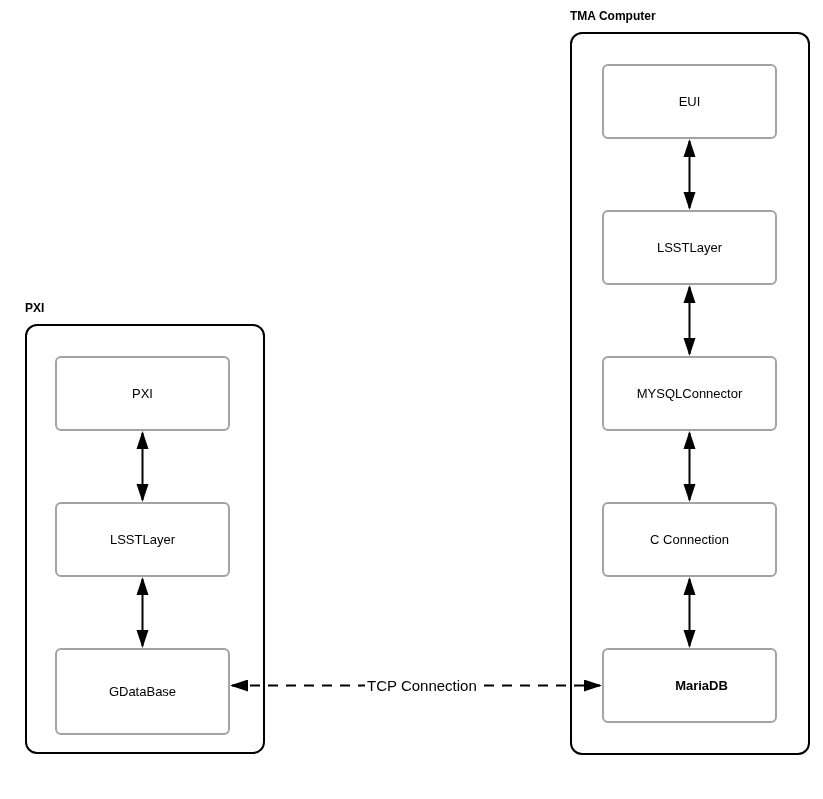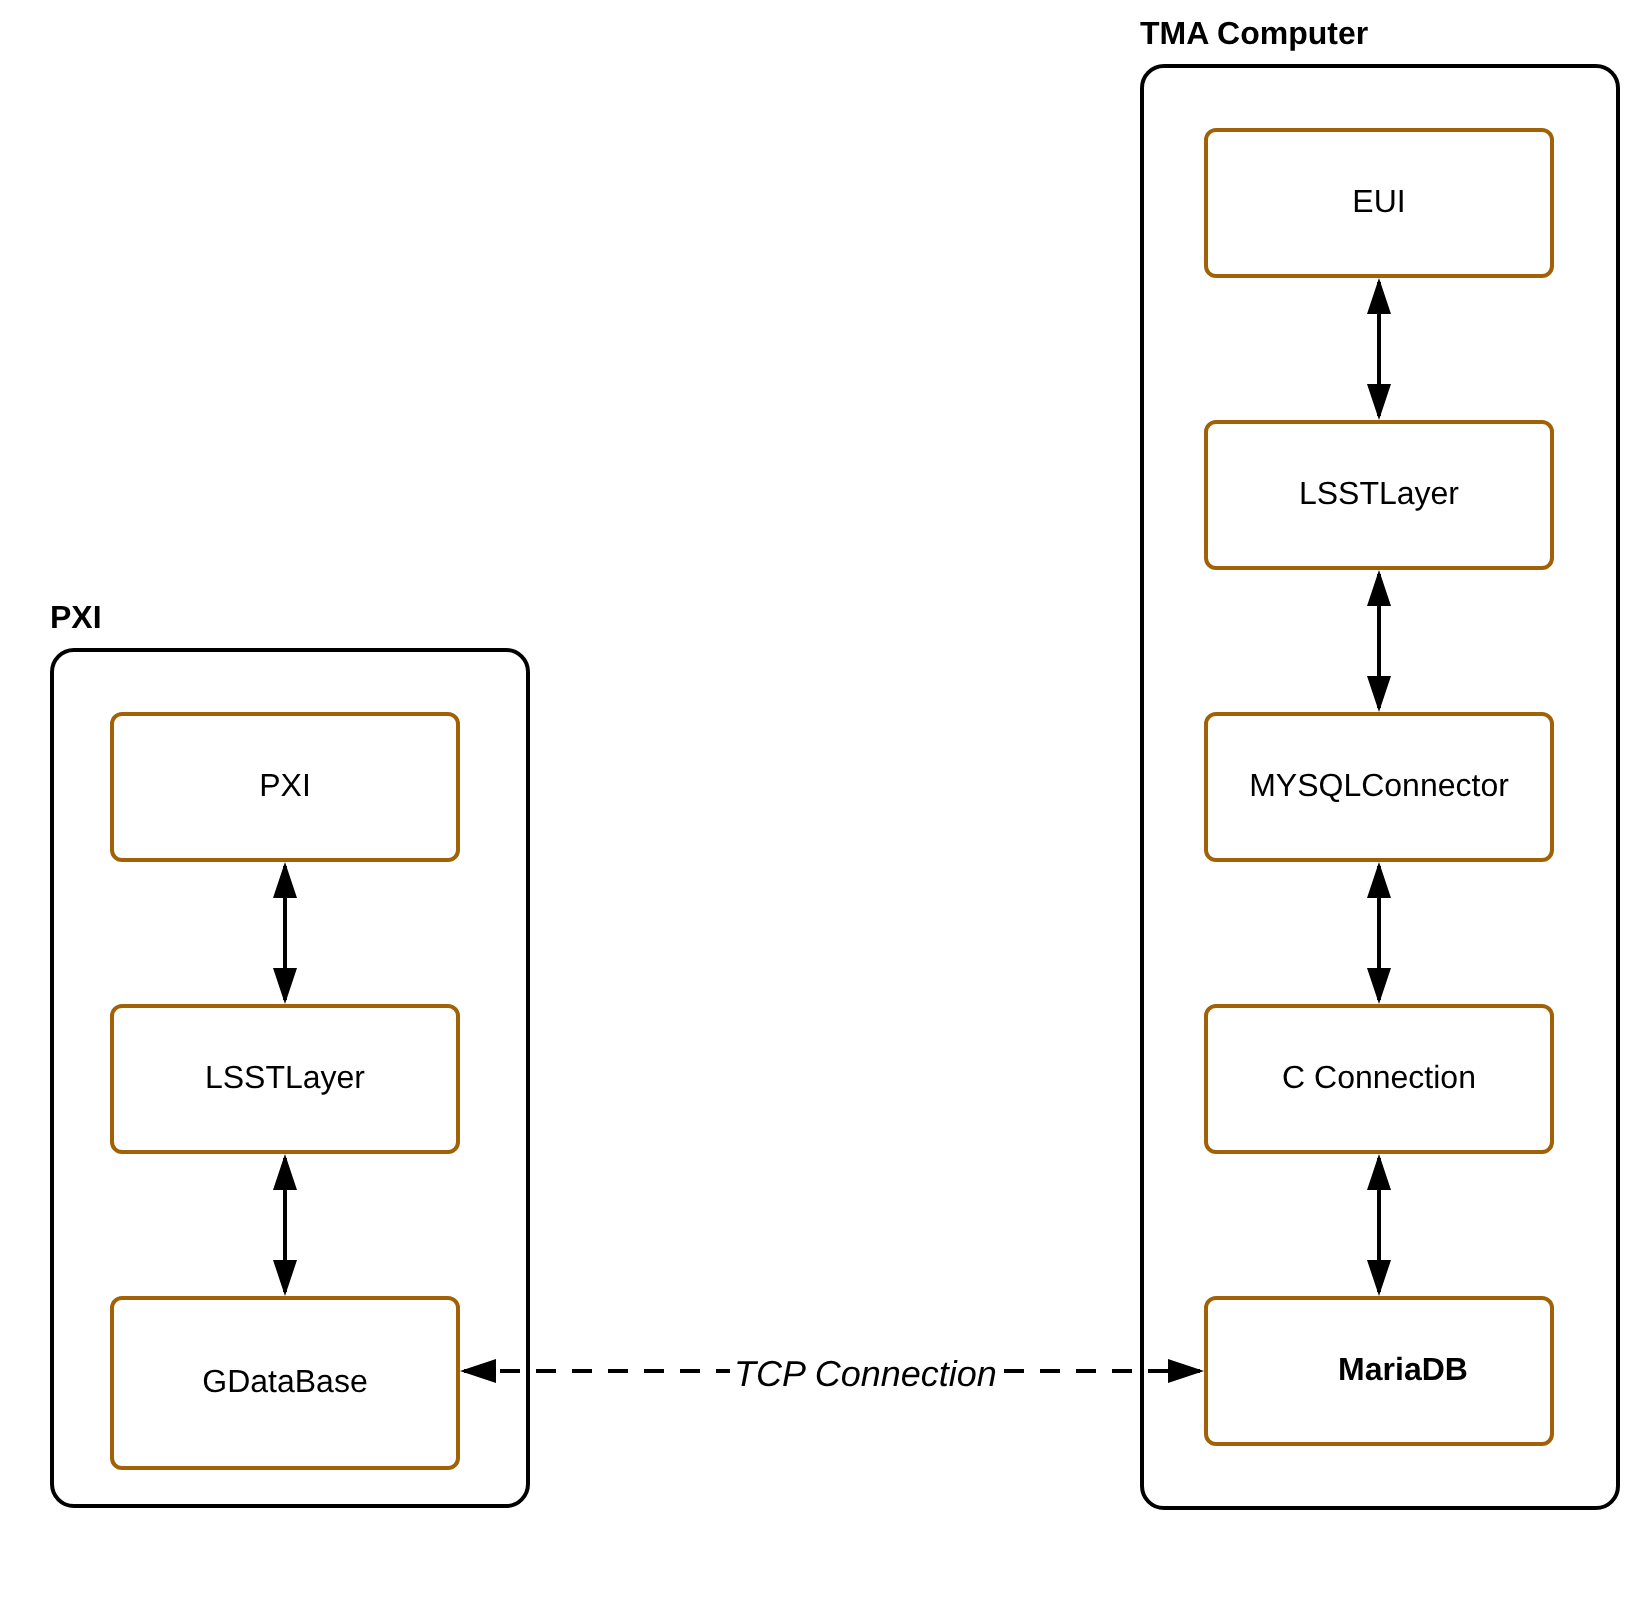--- a/index.html
+++ b/index.html
@@ -15,46 +15,45 @@
       font-family: Arial, Helvetica, sans-serif;
     }
     .container {
       position: absolute;
       border: 2px solid #000;
       border-radius: 12px;
     }
     .container-label {
       position: absolute;
       font-weight: bold;
-      font-size: 16px;
+      font-size: 12px;
     }
     .node {
       position: absolute;
-      border: 2px solid #a16207;
+      border: 2px solid #a3a3a3;
       border-radius: 6px;
       background: #fff;
       display: flex;
       align-items: center;
       justify-content: center;
-      font-size: 16px;
+      font-size: 13px;
       text-align: center;
     }
     .node.bold {
       font-weight: bold;
     }
     svg.connector {
       position: absolute;
       overflow: visible;
     }
     .conn-label {
       position: absolute;
-      font-size: 18px;
+      font-size: 15px;
       background: #fff;
       padding: 0 2px;
-      font-style: italic;
     }
   </style>
 </head>
 <body>
 
 <div class="container-label" style="left:25px; top:301px;">PXI</div>
 <div class="container" style="left:25px; top:324px; width:240px; height:430px;"></div>
 
 <div class="node" style="left:55px; top:356px; width:175px; height:75px;">
   <span>PXI</span>

